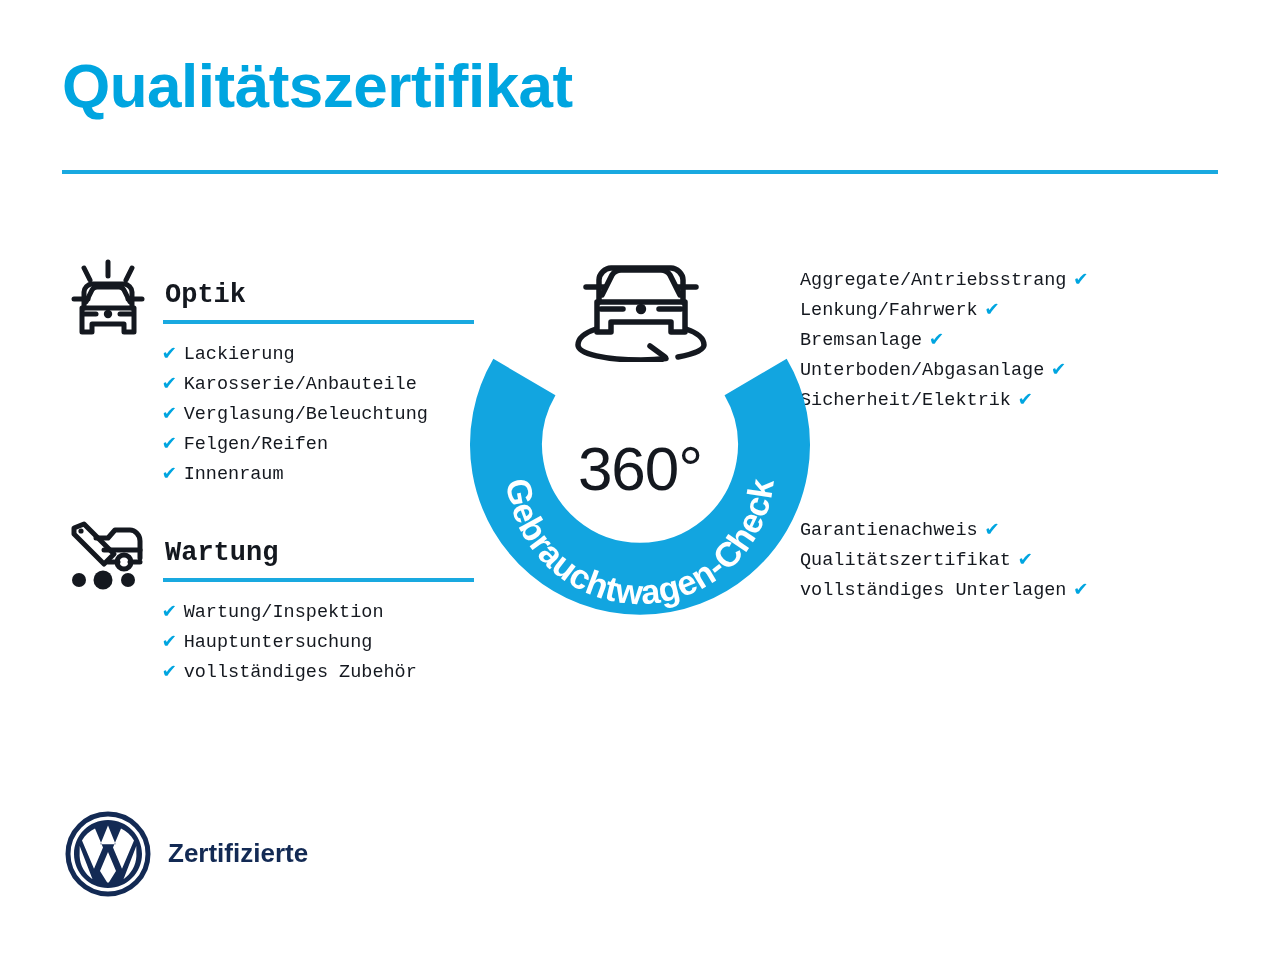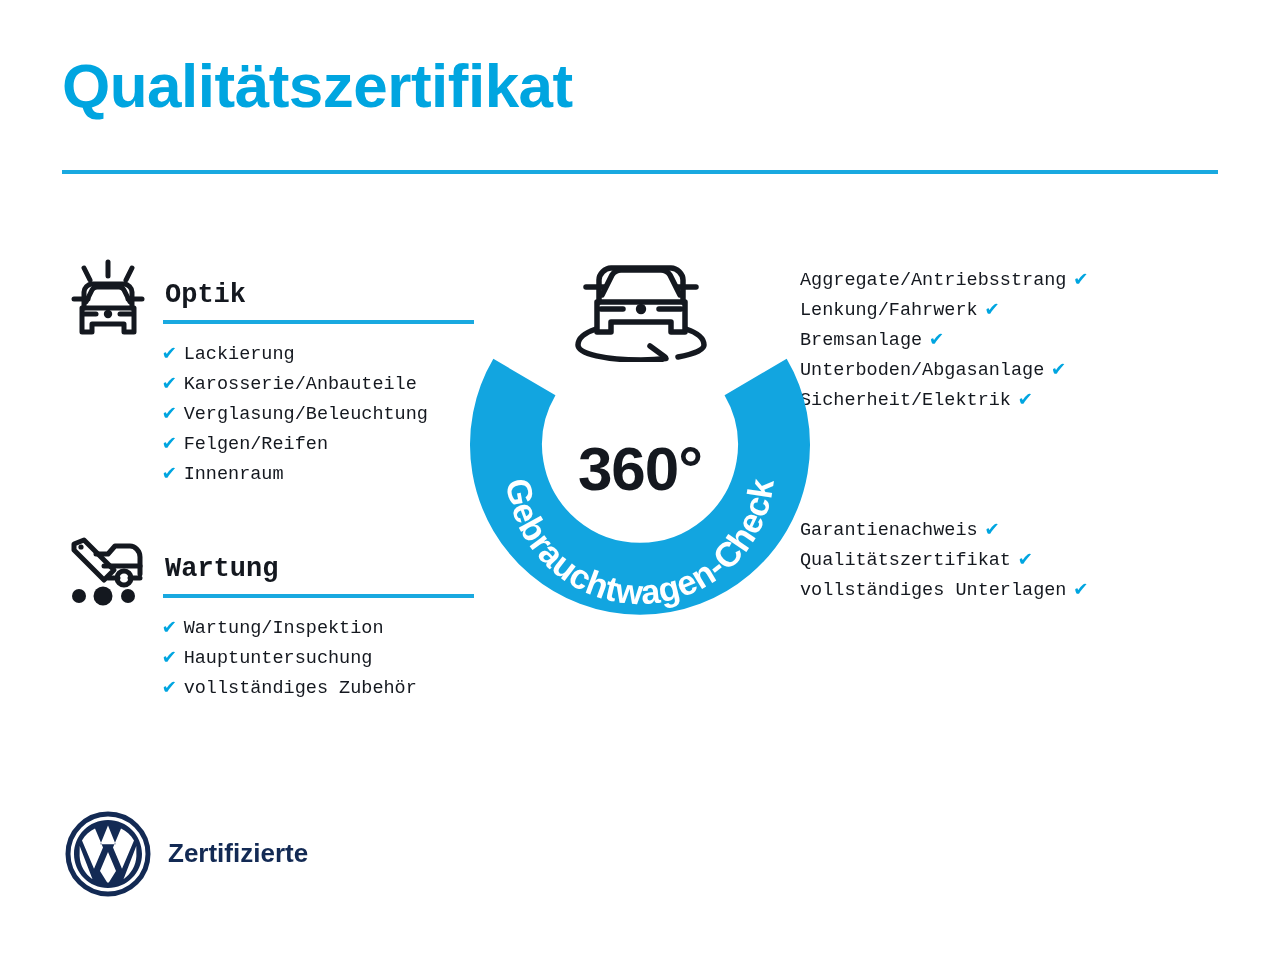--- a/index.html
+++ b/index.html
@@ -43,21 +43,21 @@
     height: 4px;
     background: #19A9E0;
   }
 
   
   .section {
     position: absolute;
     font-family: Liberation Mono, monospace;
   }
   .sec-optik   { left: 62px;  top: 258px; width: 412px; }
-  .sec-wartung { left: 62px;  top: 532px; width: 412px; }
+  .sec-wartung { left: 62px;  top: 516px; width: 412px; }
   .sec-technik { left: 800px; top: 258px; width: 418px; }
   .sec-garantie{ left: 800px; top: 508px; width: 418px; }
 
   .sec-head {
     position: relative;
     height: 74px;
   }
   .sec-icon {
     position: absolute;
     top: 0;
@@ -135,21 +135,21 @@
     left: 0;
     top: 0;
     width: 364px;
     height: 384px;
     display: flex;
     align-items: center;
     justify-content: center;
     padding-top: 56px;
     box-sizing: border-box;
     font-size: 62px;
-    font-weight: 700;
+    font-weight: 400;
     color: #14181f;
     letter-spacing: -1px;
     pointer-events: none;
   }
   .badge-car {
     position: absolute;
     left: 108px;
     top: 2px;
     width: 150px;
     height: 112px;

